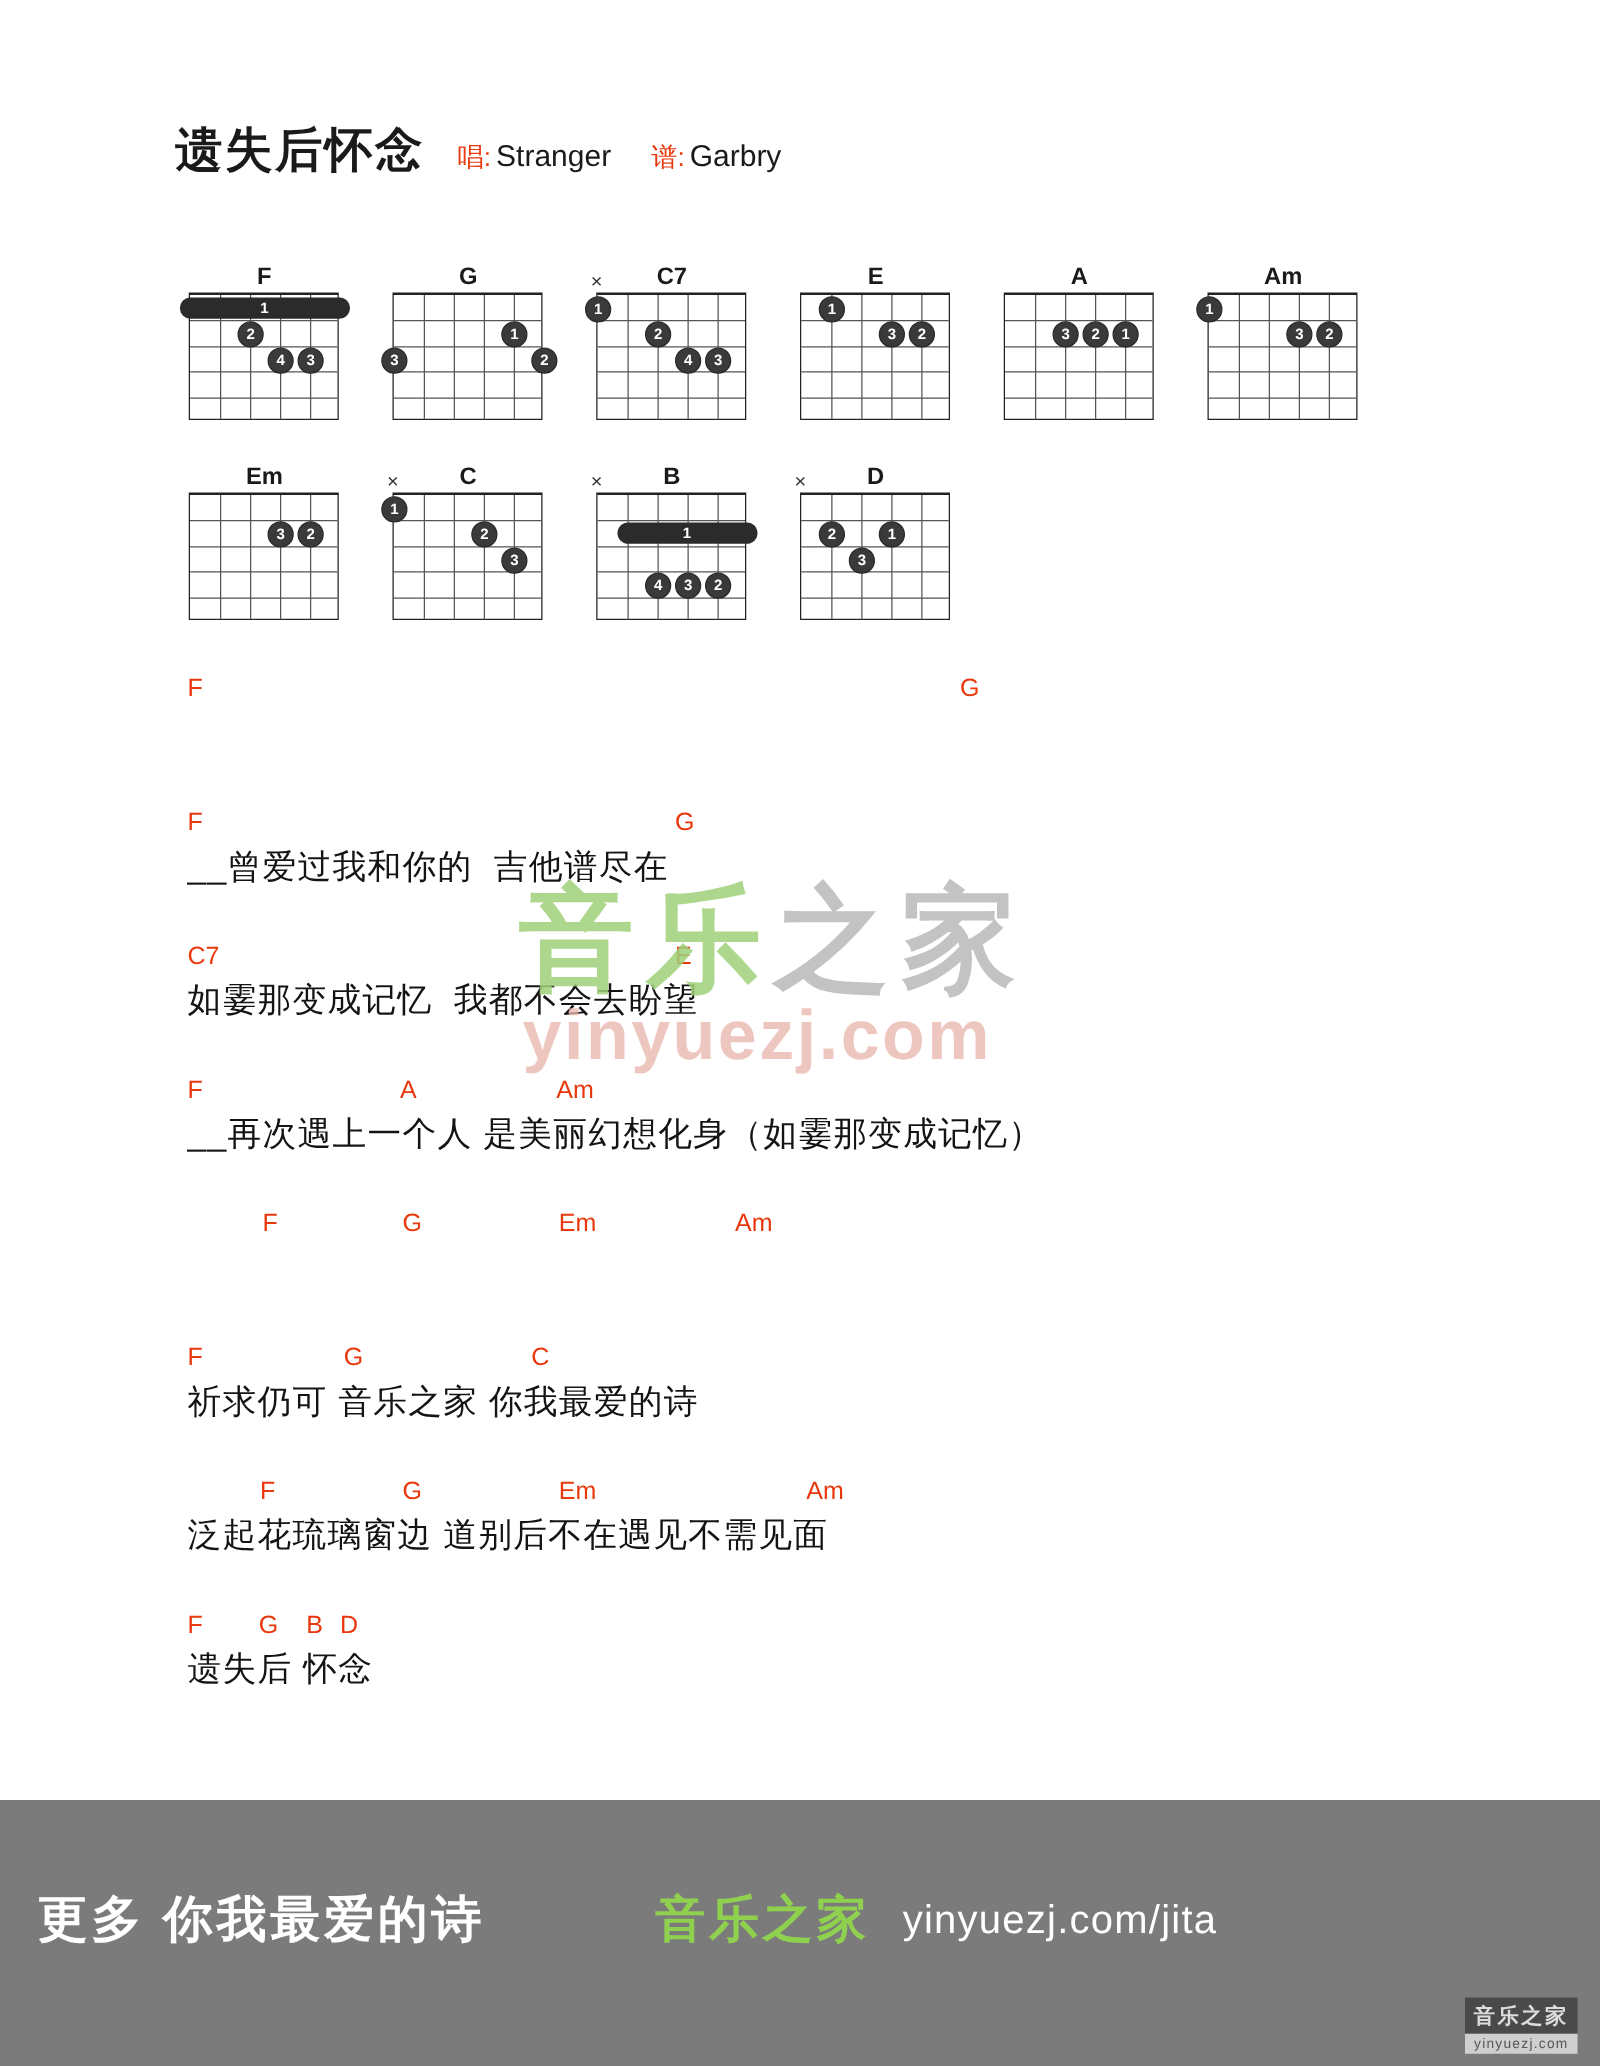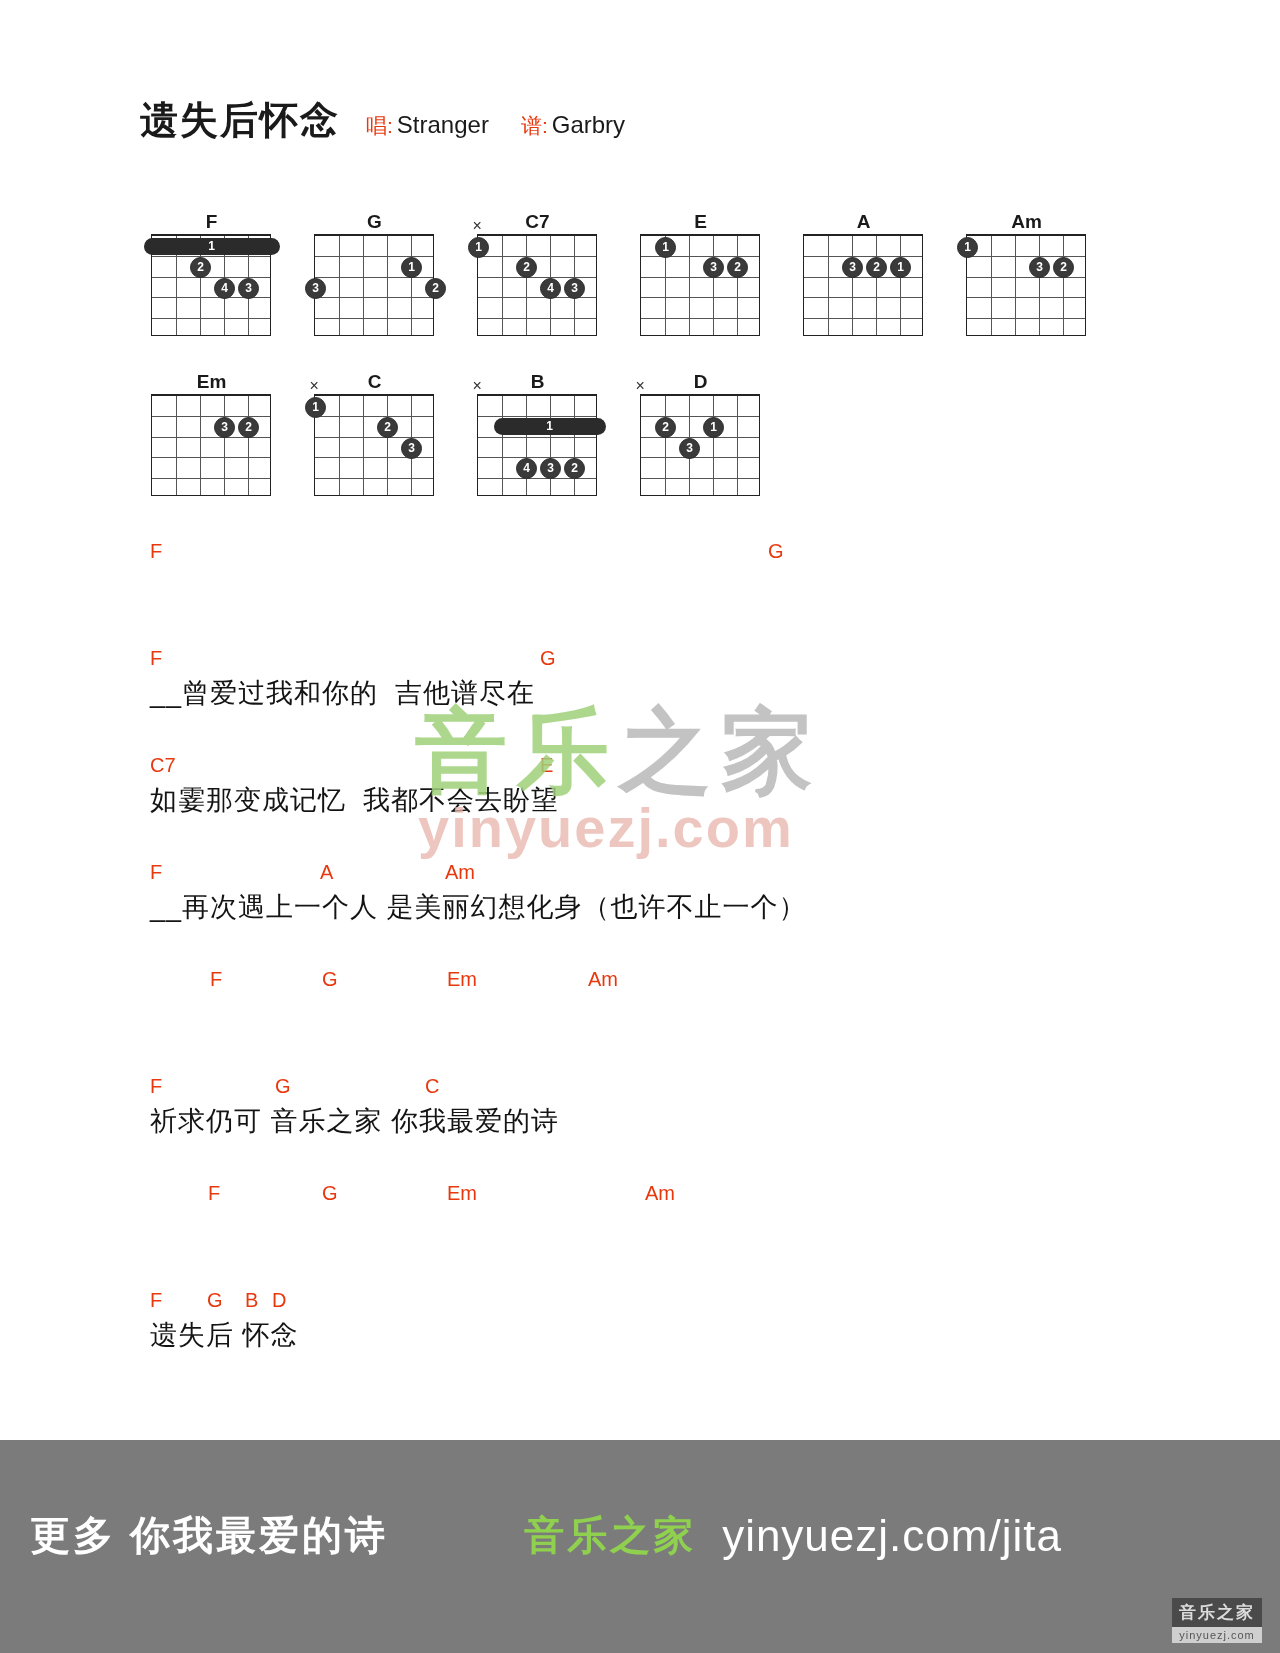--- a/index.html
+++ b/index.html
@@ -100,21 +100,21 @@
     display:flex; align-items:center; gap:26px;
   }
   .f-more {
     color:#fff; font-size:40px; font-weight:bold; letter-spacing:3px;
   }
   .f-brand {
     color:#8fd14f; font-size:40px; font-weight:bold; letter-spacing:3px;
     margin-left:110px;
   }
   .f-url {
-    color:#fff; font-size:44px; letter-spacing:1px;
+    color:#fff; font-size:32px; letter-spacing:1px;
   }
   .f-logo {
     position:absolute; right:18px; bottom:10px; text-align:center;
   }
   .f-logo .fl-top {
     background:#4a4a4a; color:#dcdcdc; font-size:17px; font-weight:bold;
     padding:3px 7px; letter-spacing:2px;
   }
   .f-logo .fl-bot {
     background:#cfcfcf; color:#555; font-size:11px; letter-spacing:1px;
@@ -351,21 +351,21 @@
           <span class="ch" style="left: 540px;">E</span>
         </div>
         <div class="textline">如霎那变成记忆  我都不会去盼望</div>
       </div>
       <div class="line-block">
         <div class="chordline">
           <span class="ch" style="left: 150px;">F</span>
           <span class="ch" style="left: 320px;">A</span>
           <span class="ch" style="left: 445px;">Am</span>
         </div>
-        <div class="textline">__再次遇上一个人 是美丽幻想化身（也许不止一个）</div>
+        <div class="textline">__再次遇上一个人 是美丽幻想化身（如霎那变成记忆）</div>
       </div>
       <div class="line-block">
         <div class="chordline">
           <span class="ch" style="left: 210px;">F</span>
           <span class="ch" style="left: 322px;">G</span>
           <span class="ch" style="left: 447px;">Em</span>
           <span class="ch" style="left: 588px;">Am</span>
         </div>
       </div>
       <div class="line-block">
@@ -376,20 +376,21 @@
         </div>
         <div class="textline">祈求仍可 音乐之家 你我最爱的诗</div>
       </div>
       <div class="line-block">
         <div class="chordline">
           <span class="ch" style="left: 208px;">F</span>
           <span class="ch" style="left: 322px;">G</span>
           <span class="ch" style="left: 447px;">Em</span>
           <span class="ch" style="left: 645px;">Am</span>
         </div>
+        <div class="textline">泛起花琉璃窗边 道别后不在遇见不需见面</div>
       </div>
       <div class="line-block">
         <div class="chordline">
           <span class="ch" style="left: 150px;">F</span>
           <span class="ch" style="left: 207px;">G</span>
           <span class="ch" style="left: 245px;">B</span>
           <span class="ch" style="left: 272px;">D</span>
         </div>
         <div class="textline">遗失后 怀念</div>
       </div>

